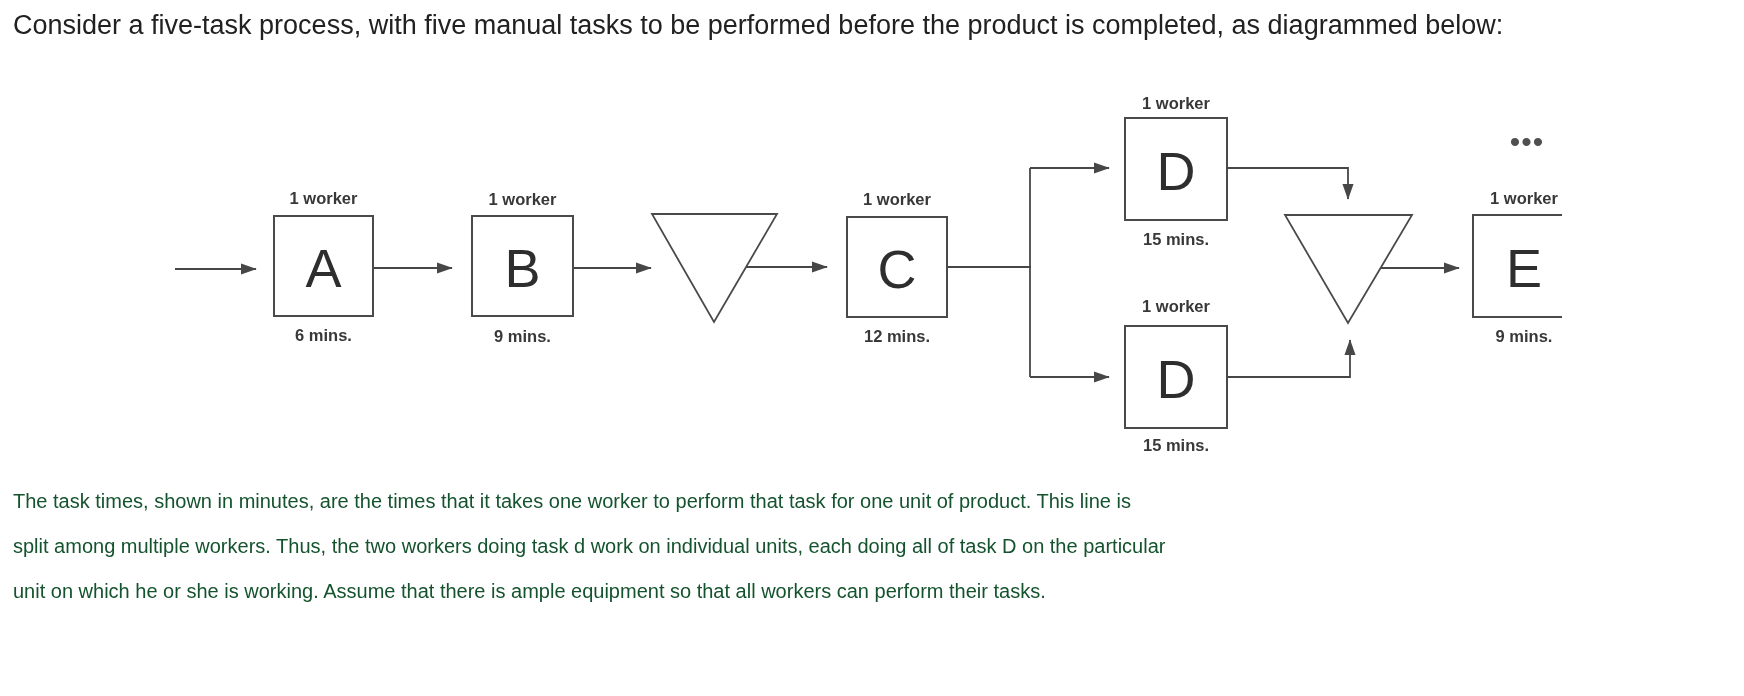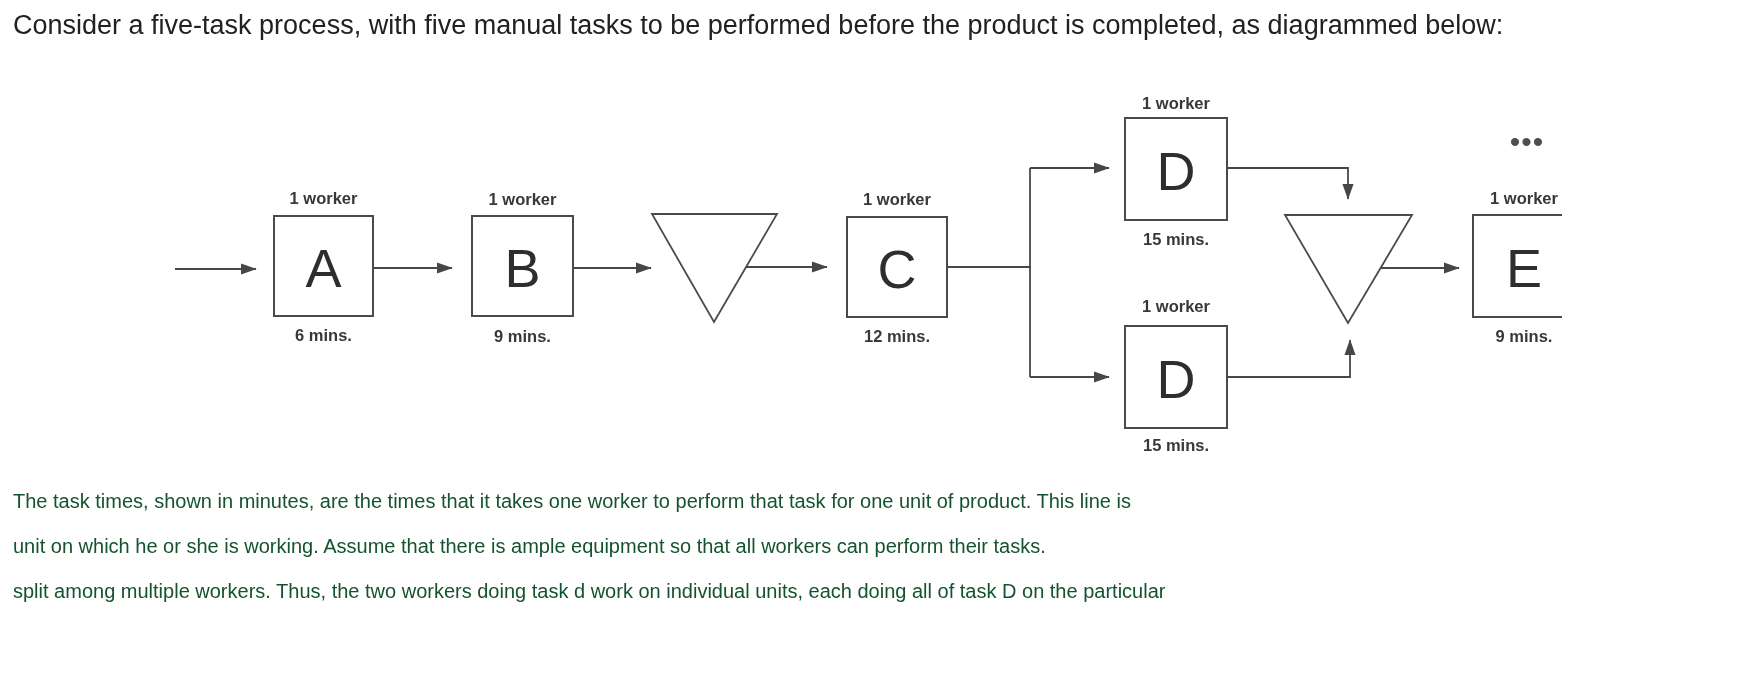--- a/index.html
+++ b/index.html
@@ -86,17 +86,17 @@
       <rect class="boxrect" x="1473" y="215" width="102" height="102"></rect>
       <text class="letter" x="1524" y="268">E</text>
       <text class="lbl" x="1524" y="342">9 mins.</text>
     </g>
 
     <text class="dots" x="1527" y="152">•••</text>
   </svg>
 
   <div class="para">
     <div class="pline">The task times, shown in minutes, are the times that it takes one worker to perform that task for one unit of product. This line is</div>
+    <div class="pline">split among multiple workers. Thus, the two workers doing task d work on individual units, each doing all of task D on the particular</div>
     <div class="pline">unit on which he or she is working. Assume that there is ample equipment so that all workers can perform their tasks.</div>
-    <div class="pline">split among multiple workers. Thus, the two workers doing task d work on individual units, each doing all of task D on the particular</div>
   </div>
 
 </div>
 
 </body></html>

